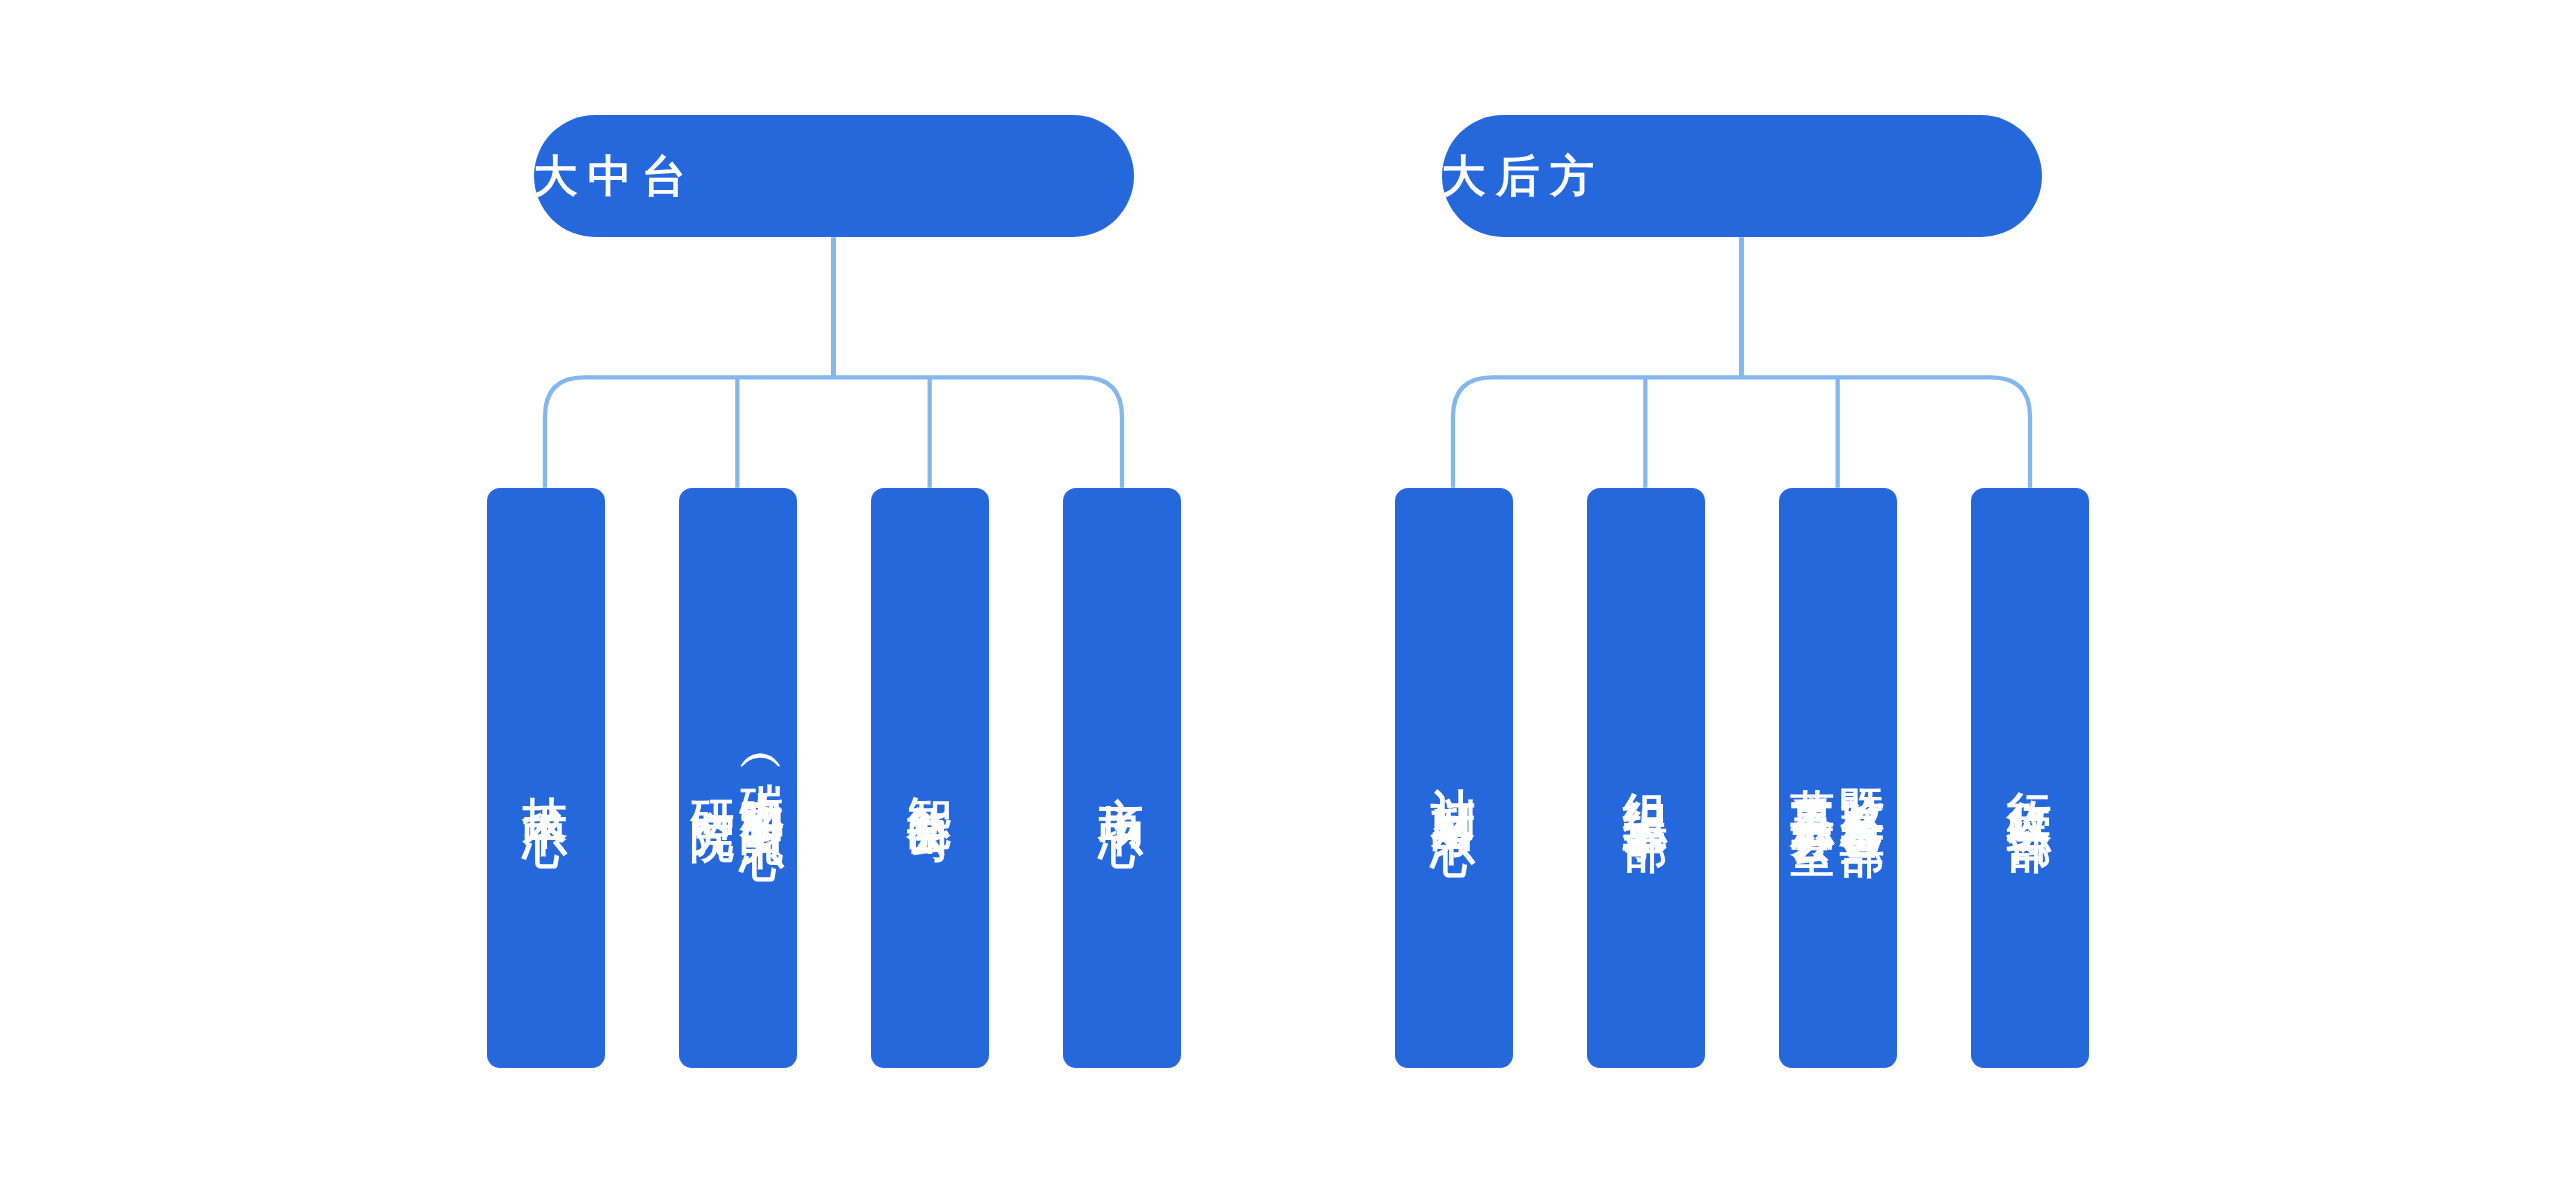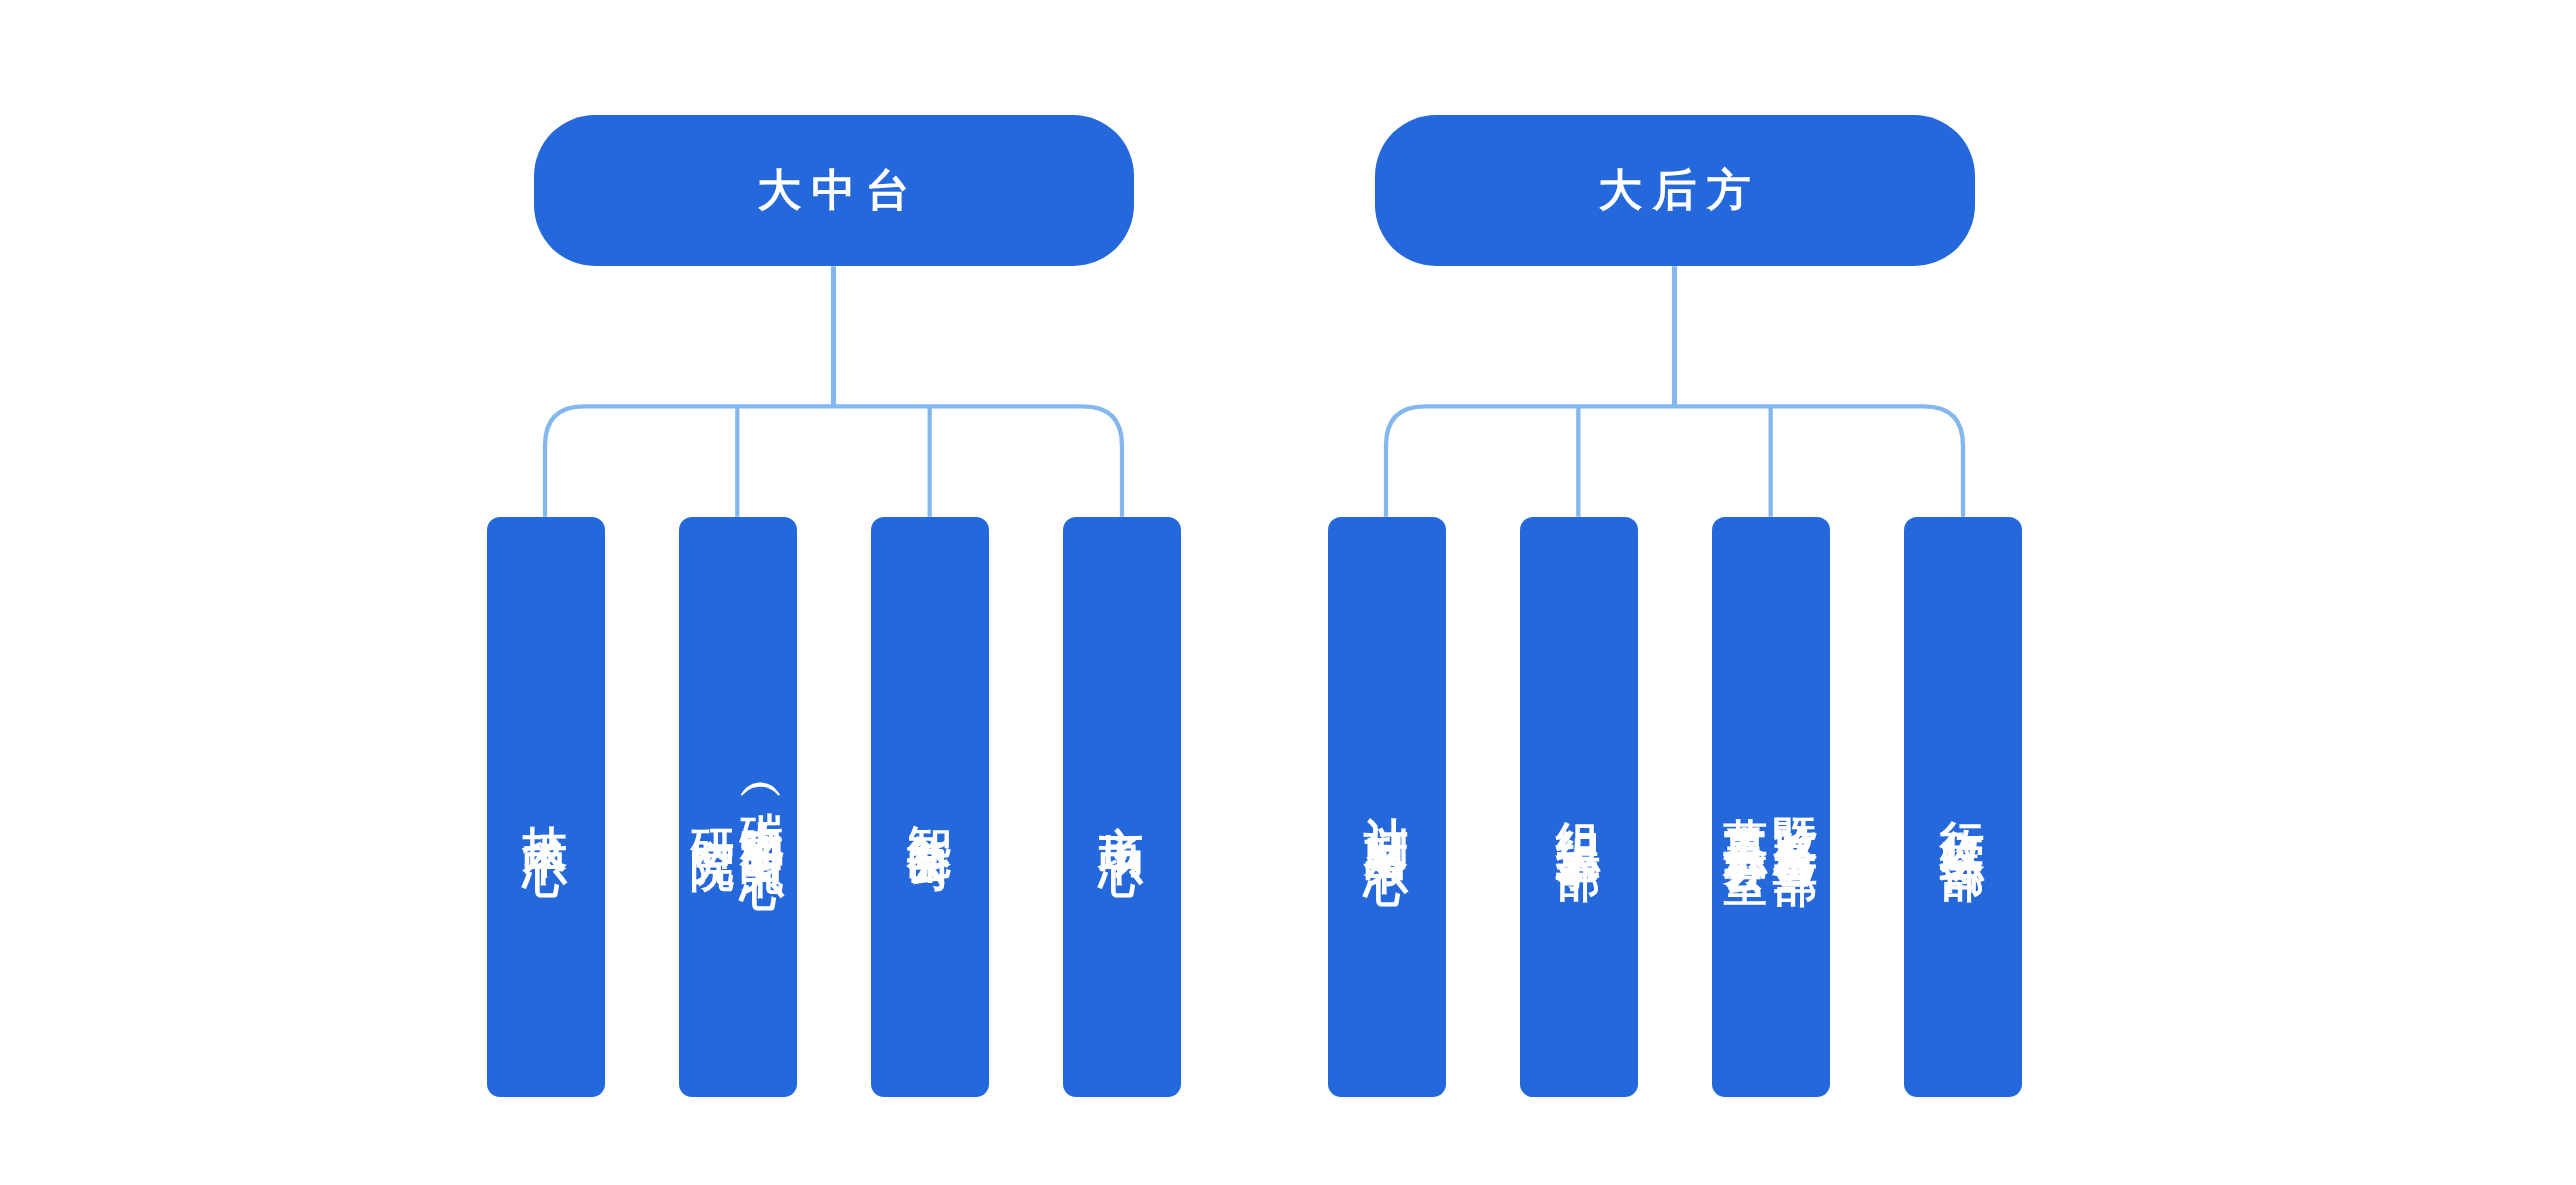--- a/index.html
+++ b/index.html
@@ -12,27 +12,27 @@
   }
   .group {
     position:absolute;
     top:115px;
     width:695px;
     display:flex;
     flex-direction:column;
     align-items:center;
   }
   .group.left  { left:486px; }
-  .group.right { left:1327px; }
+  .group.right { left:1394px; }
 
   .pill {
-    width:600px; height:151px;
+    width:600px; height:122px;
     background:var(--node-blue);
     border-radius:61px;
-    display:flex; align-items:center; justify-content:center;
+    display:flex; align-items:center; justify-content:flex-start;
     flex:0 0 auto;
   }
   .pill-label {
     color:var(--text-white);
     font-size:44px;
     font-weight:700;
     letter-spacing:10.3px;
     margin-right:-10.3px;
     white-space:nowrap;
   }

